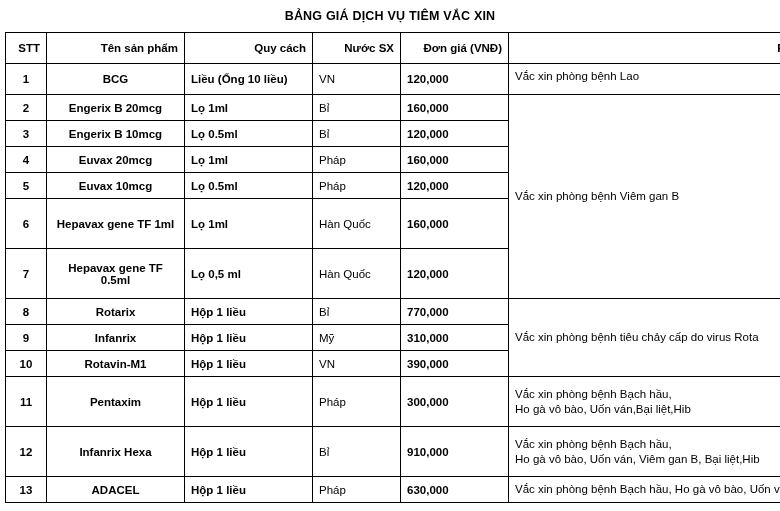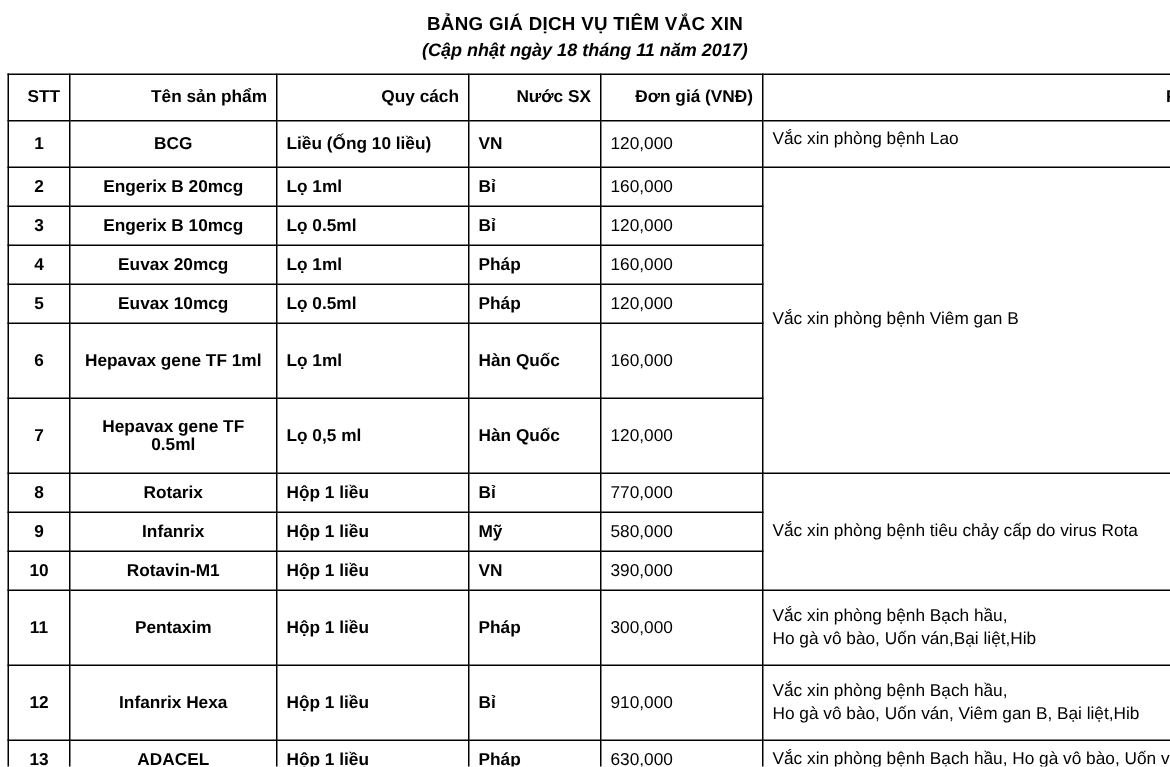--- a/index.html
+++ b/index.html
@@ -65,38 +65,37 @@
   }
   .col-stt   { width: 28px; text-align: center; }
   .col-name  { width: 125px; text-align: center; }
   .col-spec  { width: 115px; font-weight: bold; }
   .col-ctry  { width: 75px; }
   .col-price { width: 95px; }
   .col-dis   { width: 330px; }
   th.col-stt { text-align: left; padding-left: 5px; }
   td.col-stt { text-align: center; font-weight: bold; }
   td.col-name { font-weight: bold; }
-  td.col-ctry { font-weight: bold; }
-  td.col-price { font-weight: normal; }
+  td.col-ctry { font-weight: normal; }
+  td.col-price { font-weight: bold; }
   td.col-dis {
     font-weight: normal;
     vertical-align: middle;
     line-height: 15px;
   }
   .dis-line { display: block; }
   .tall-2 { height: 50px; }
 </style>
 </head>
 <body>
 
 <div class="page">
 
   <div class="title-block">
     <div class="title-main">BẢNG GIÁ DỊCH VỤ TIÊM VẮC XIN</div>
-    <div class="title-sub">(Cập nhật ngày 18 tháng 11 năm 2017)</div>
   </div>
 
   <table class="price-table">
     <thead>
       <tr>
         <th class="col-stt">STT</th>
         <th class="col-name">Tên sản phẩm</th>
         <th class="col-spec">Quy cách</th>
         <th class="col-ctry">Nước SX</th>
         <th class="col-price">Đơn giá (VNĐ)</th>
@@ -170,21 +169,21 @@
         <td class="col-ctry">Bỉ</td>
         <td class="col-price">770,000</td>
         <td class="col-dis" rowspan="3">Vắc xin phòng bệnh tiêu chảy cấp do virus Rota</td>
       </tr>
 
       <tr>
         <td class="col-stt">9</td>
         <td class="col-name">Infanrix</td>
         <td class="col-spec">Hộp 1 liều</td>
         <td class="col-ctry">Mỹ</td>
-        <td class="col-price">580,000</td>
+        <td class="col-price">310,000</td>
       </tr>
 
       <tr>
         <td class="col-stt">10</td>
         <td class="col-name">Rotavin-M1</td>
         <td class="col-spec">Hộp 1 liều</td>
         <td class="col-ctry">VN</td>
         <td class="col-price">390,000</td>
       </tr>
 

